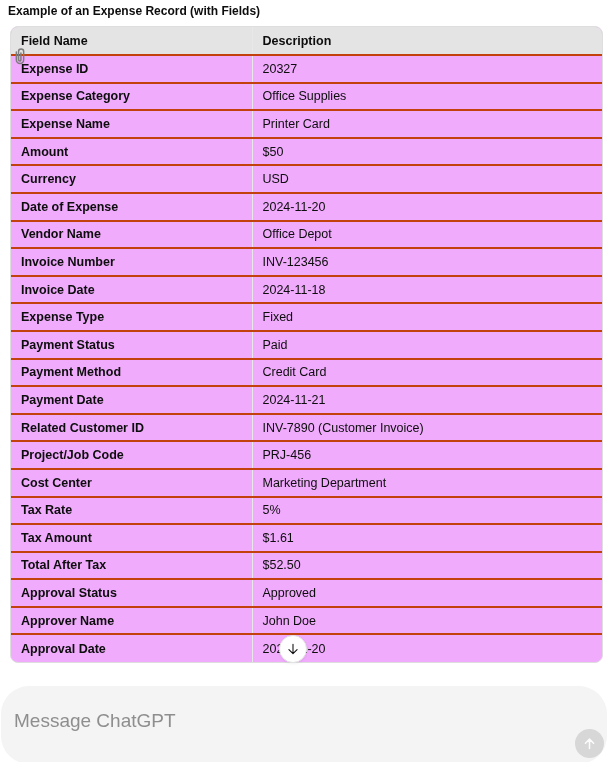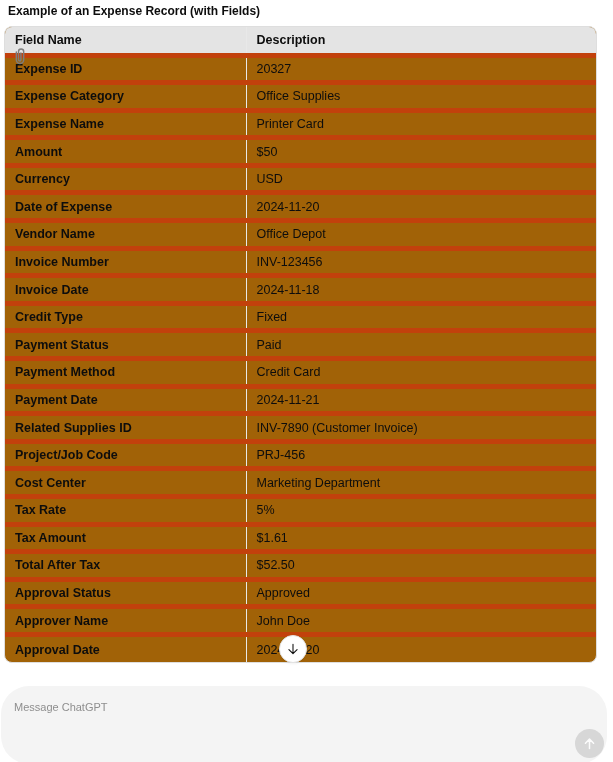--- a/index.html
+++ b/index.html
@@ -12,36 +12,36 @@
   }
   .stage { position: relative; width: 613px; height: 762px; overflow: hidden; }
 
   .page-title {
     position: absolute; left: 8px; top: -4px;
     font-size: 12px; font-weight: 700; color: #0d0d0d;
     white-space: nowrap;
   }
 
   .table-wrap {
-    position: absolute; left: 4px; top: 26px; width: 593px;
+    position: absolute; left: 10px; top: 26px; width: 593px;
     border: 1px solid #dedede; border-radius: 8px;
-    overflow: hidden; background: #a16207;
+    overflow: hidden; background: #f0abfc;
     box-sizing: border-box;
   }
   table.expense {
     width: 100%; border-collapse: collapse; table-layout: fixed;
     font-size: 12.5px; color: #0d0d0d;
   }
   table.expense th {
     background: #e4e4e4; text-align: left; font-weight: 700;
     height: 28px; padding: 0 10px; box-sizing: border-box;
   }
   table.expense td {
     height: 27.6px; padding: 0 10px; box-sizing: border-box;
-    border-top: 5px solid #c2410c;
+    border-top: 2px solid #c2410c;
     white-space: nowrap; overflow: hidden;
   }
   table.expense th:first-child,
   table.expense td:first-child {
     width: 241px; border-right: 1px solid #e8e8e8;
   }
   table.expense td:first-child { font-weight: 700; }
 
   .scroll-down-btn {
     position: absolute; left: 279px; top: 635px;
@@ -51,22 +51,22 @@
     display: flex; align-items: center; justify-content: center;
     box-sizing: border-box; cursor: pointer; padding: 0;
   }
 
   .composer {
     position: absolute; left: 1px; top: 686px;
     width: 606px; height: 78px;
     background: #f4f4f4; border-radius: 28px;
   }
   .composer-placeholder {
-    position: absolute; left: 13px; top: 15px;
-    font-size: 11px; color: #8e8e8e;
+    position: absolute; left: 13px; top: 24px;
+    font-size: 19px; color: #8e8e8e;
   }
   .attach-btn {
     position: absolute; left: 7px; top: 45px;
     width: 26px; height: 26px;
     background: transparent; border: none; padding: 0;
     display: flex; align-items: center; justify-content: center;
     cursor: pointer;
   }
   .send-btn {
     position: absolute; left: 575px; top: 729px;
@@ -131,41 +131,41 @@
       <td>Invoice Number</td>
       <td>INV-123456</td>
     </tr>
 
     <tr>
       <td>Invoice Date</td>
       <td>2024-11-18</td>
     </tr>
 
     <tr>
-      <td>Credit Type</td>
+      <td>Expense Type</td>
       <td>Fixed</td>
     </tr>
 
     <tr>
       <td>Payment Status</td>
       <td>Paid</td>
     </tr>
 
     <tr>
       <td>Payment Method</td>
       <td>Credit Card</td>
     </tr>
 
     <tr>
       <td>Payment Date</td>
       <td>2024-11-21</td>
     </tr>
 
     <tr>
-      <td>Related Supplies ID</td>
+      <td>Related Customer ID</td>
       <td>INV-7890 (Customer Invoice)</td>
     </tr>
 
     <tr>
       <td>Project/Job Code</td>
       <td>PRJ-456</td>
     </tr>
 
     <tr>
       <td>Cost Center</td>

